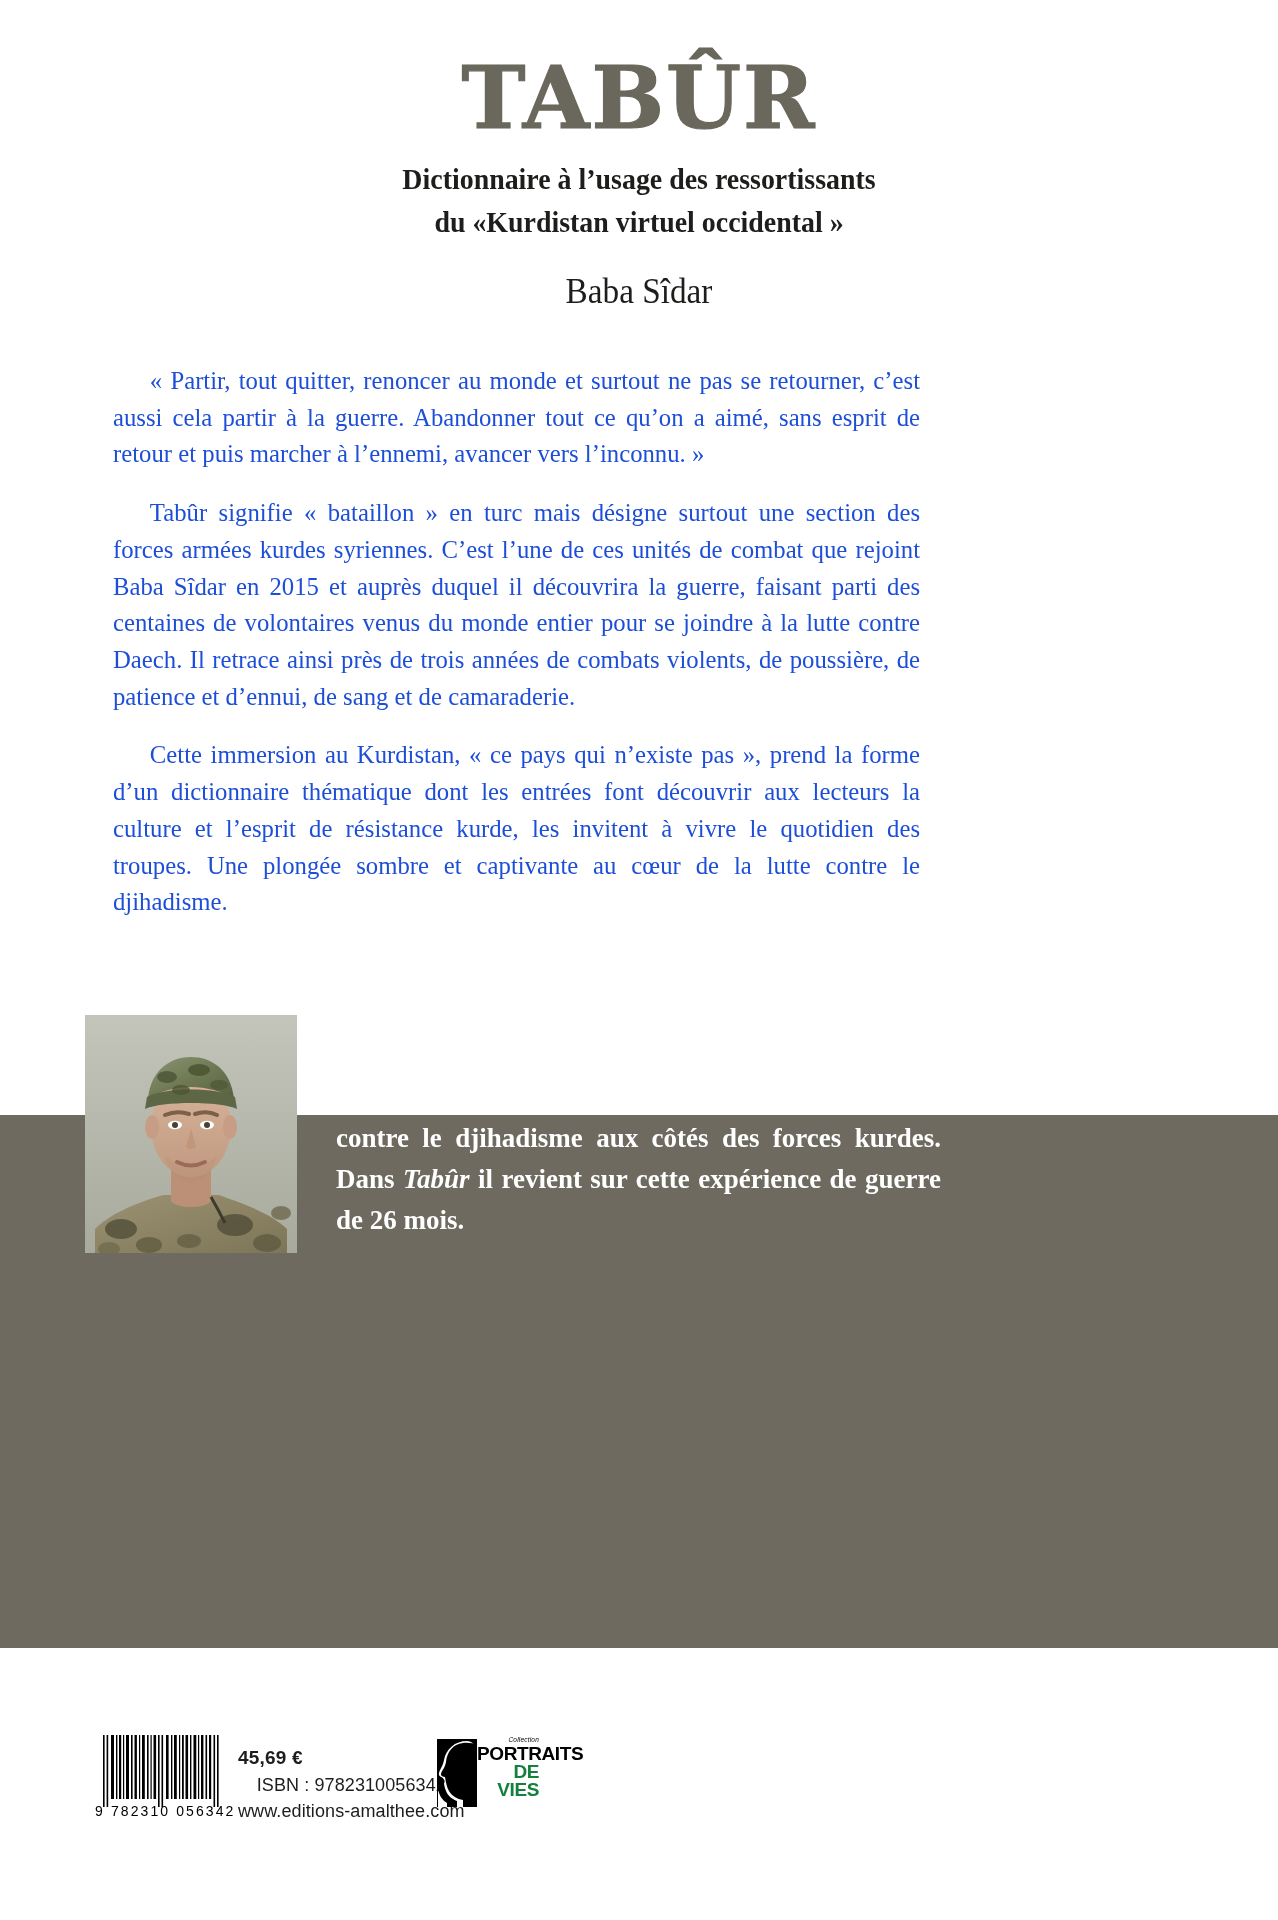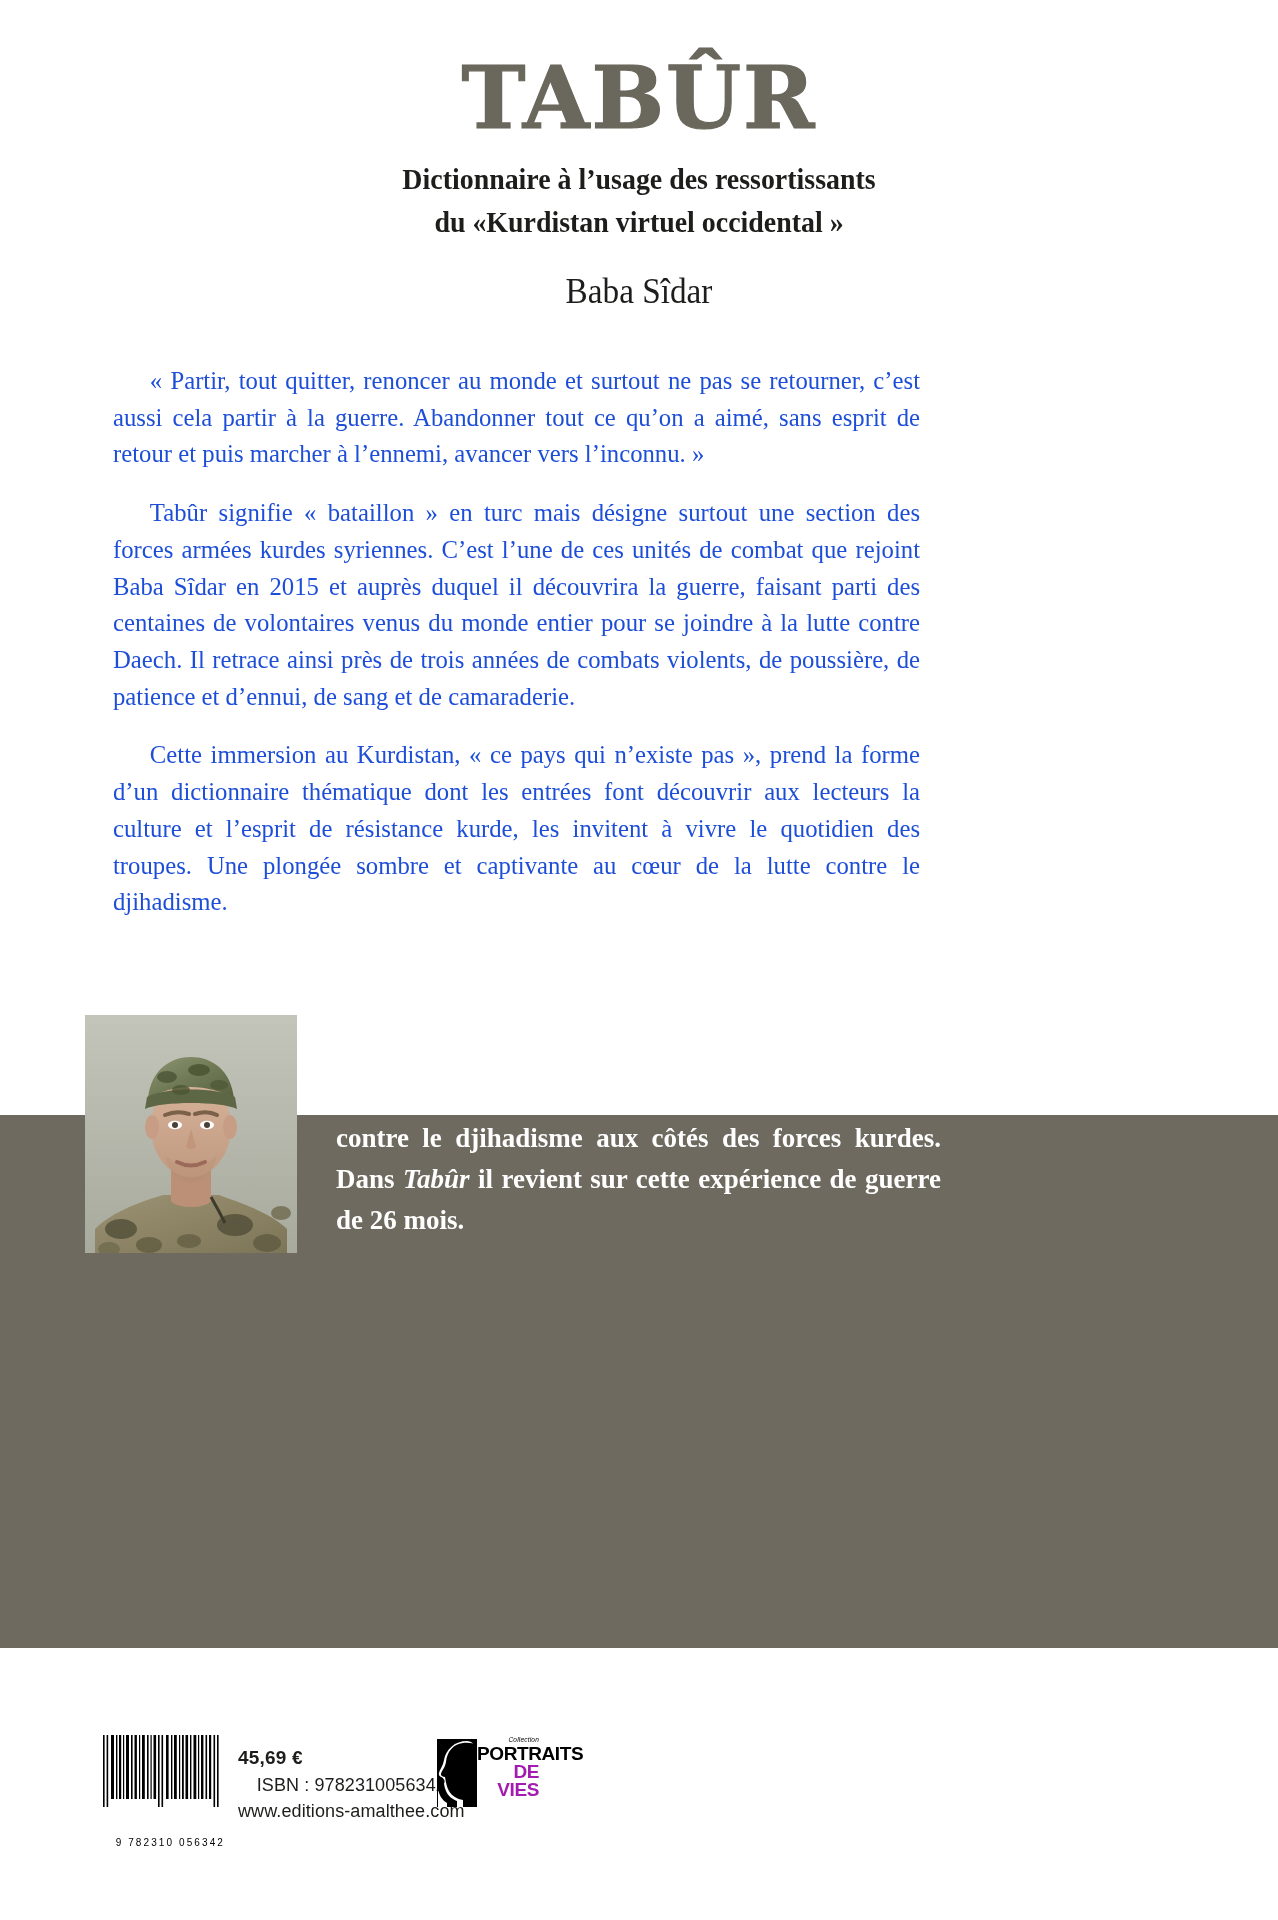--- a/index.html
+++ b/index.html
@@ -142,26 +142,25 @@
     left: 0; top: 0;
     width: 130px;
     height: 72px;
   }
   .barcode-digits {
     position: absolute;
     left: 0;
     top: 68px;
     width: 130px;
     font-family: "Liberation Sans", "DejaVu Sans", sans-serif;
-    font-size: 10px;
+    font-size: 14px;
     letter-spacing: 2.1px;
     color: #000;
-    text-align: right;
+    text-align: left;
     white-space: nowrap;
-    margin-top: 34px;
   }
 
   .pub-info {
     position: absolute;
     left: 238px;
     top: 1744px;
     font-family: "Liberation Sans", "DejaVu Sans", sans-serif;
     color: #1d1d1b;
   }
   .pub-price {
@@ -207,21 +206,21 @@
     font-size: 19px;
     font-weight: 700;
     color: #000;
     line-height: 0.95;
     letter-spacing: -0.4px;
   }
   .logo-line2 {
     font-family: "Liberation Sans", "DejaVu Sans", sans-serif;
     font-size: 19px;
     font-weight: 700;
-    color: #a21caf;
+    color: #15803d;
     line-height: 0.95;
     letter-spacing: -0.4px;
   }
 </style>
 </head>
 <body>
 
 <div class="top-area">
 
   <div class="title">TABÛR</div>

